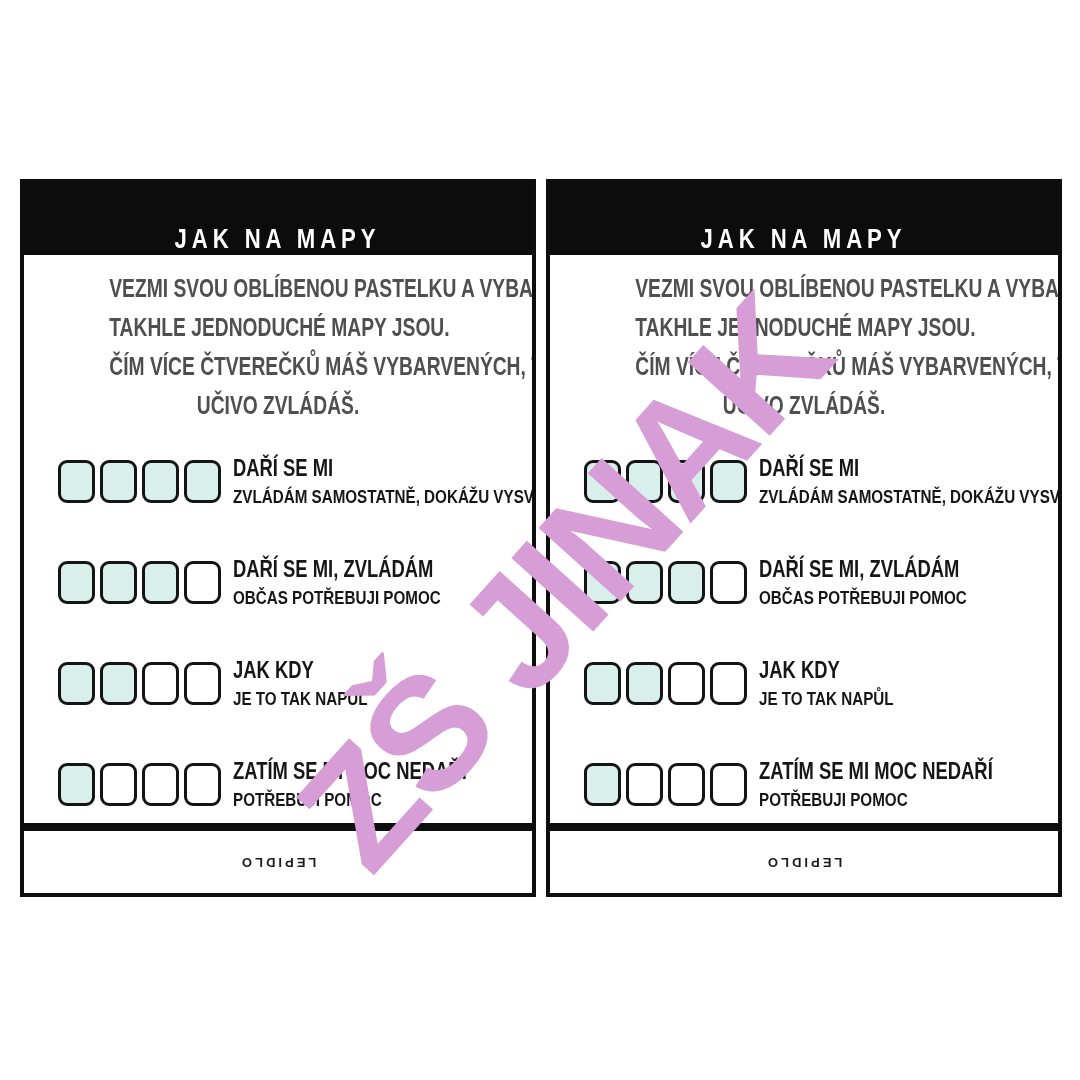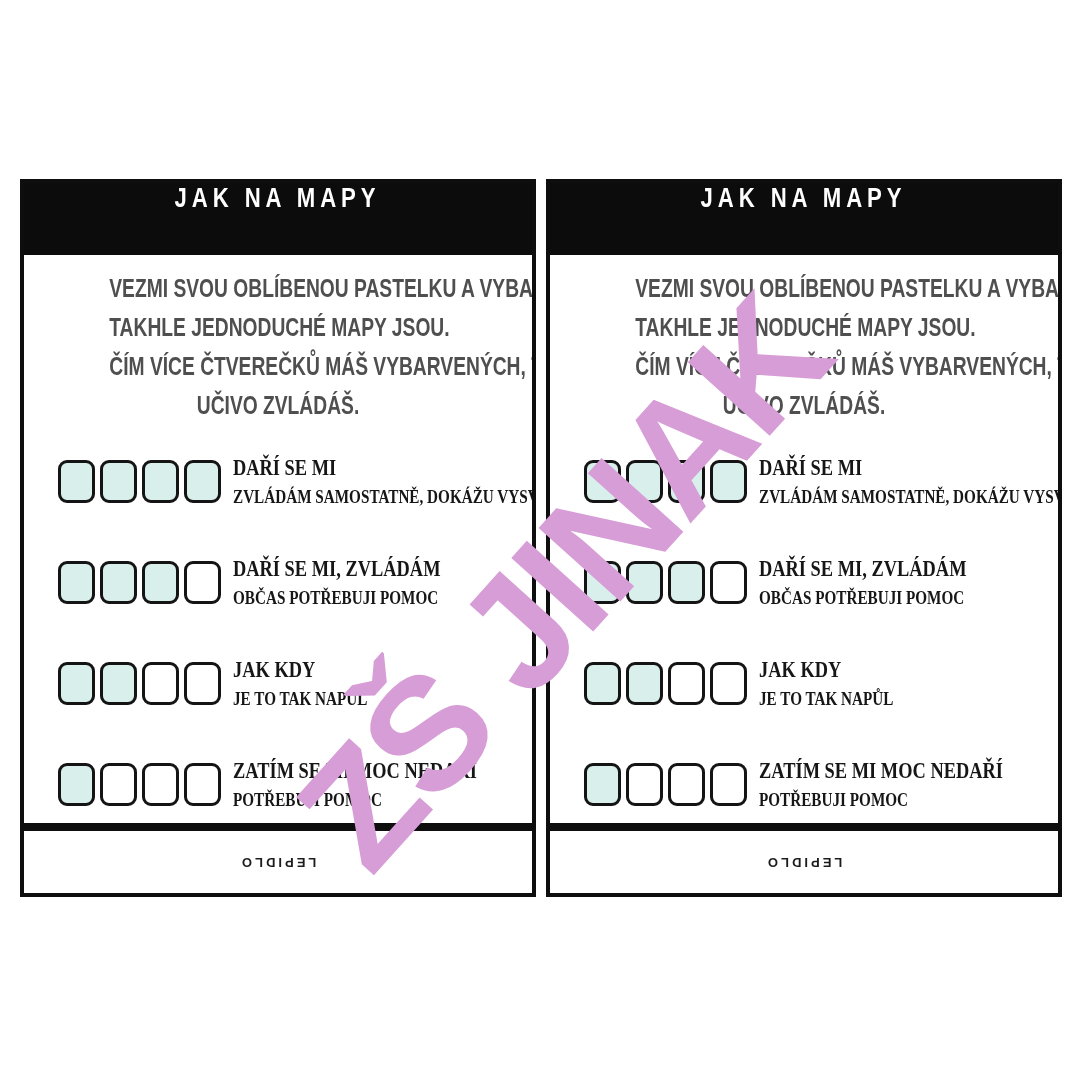--- a/index.html
+++ b/index.html
@@ -13,33 +13,33 @@
   *{margin:0;padding:0;box-sizing:border-box;}
   html,body{width:1080px;height:1080px;background:#ffffff;overflow:hidden;
     font-family:"Liberation Sans", sans-serif;}
   .canvas{position:relative;width:1080px;height:1080px;background:#fff;}
 
   .card{position:absolute;top:179px;width:516px;height:718px;display:flex;flex-direction:column;}
   .card.left{left:20px;}
   .card.right{left:546px;}
 
   .card-main{height:648px;border:4px solid var(--ink);background:#fff;display:flex;flex-direction:column;}
-  .card-header{background:var(--header-bg);height:72px;flex:0 0 72px;display:flex;align-items:flex-start;justify-content:center;}
+  .card-header{background:var(--header-bg);height:72px;flex:0 0 72px;display:flex;align-items:flex-end;justify-content:center;}
   .card-title{color:#ffffff;font-weight:bold;font-size:27px;letter-spacing:6px;transform:scaleX(0.82);white-space:nowrap;}
 
   .card-body{flex:1;padding:14px 26px 0 26px;overflow:hidden;}
   .intro{text-align:center;color:var(--intro);font-weight:bold;font-size:26px;line-height:39px;}
   .intro-line{transform:scaleX(0.74);transform-origin:center top;white-space:nowrap;}
 
   .rows{margin-top:28px;display:flex;flex-direction:column;gap:44px;padding-left:8px;}
   .row{display:flex;align-items:center;gap:12px;}
   .boxes{display:flex;gap:5px;flex:0 0 auto;}
   .box{width:37px;height:43px;border:3px solid #141414;border-radius:9px;background:#ffffff;}
   .box.filled{background:var(--teal);}
-  .row-text{display:flex;flex-direction:column;color:var(--rowtext);font-family:Liberation Serif, serif;}
+  .row-text{display:flex;flex-direction:column;color:var(--rowtext);}
   .row-title{font-weight:bold;font-size:23px;line-height:30px;transform:scaleX(0.8);transform-origin:left center;white-space:nowrap;}
   .row-subtitle{font-weight:bold;font-size:19px;line-height:27px;transform:scaleX(0.8);transform-origin:left center;white-space:nowrap;}
 
   .card-footer{height:70px;border:4px solid var(--ink);background:#fff;display:flex;align-items:center;justify-content:center;}
   .footer-label{transform:rotate(180deg);font-size:13px;letter-spacing:3px;color:#1c1c1c;font-weight:600;white-space:nowrap;}
 
   .watermark{position:absolute;left:563px;top:583px;z-index:10;
     transform:translate(-50%,-50%) rotate(-48deg);
     font-size:160px;font-weight:bold;letter-spacing:-4px;color:var(--pink);
     white-space:nowrap;pointer-events:none;}

